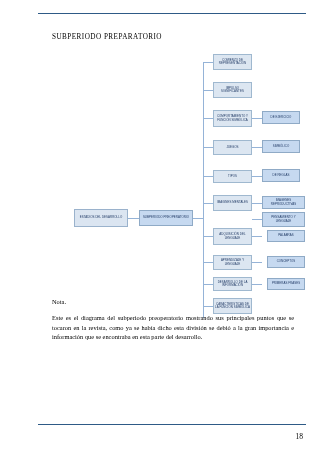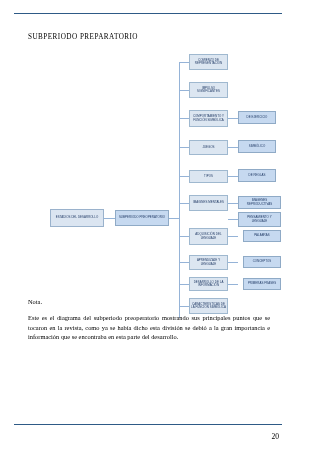--- a/index.html
+++ b/index.html
@@ -13,20 +13,21 @@
     font-family: "Liberation Serif", serif;
     color: #000000;
     position: relative;
     overflow: hidden;
   }
   .page {
     position: relative;
     width: 296px;
     height: 453px;
     box-sizing: border-box;
+    margin-left: 24px;
   }
   .rule {
     position: absolute;
     left: 14px;
     right: 14px;
     height: 1px;
     background: #2e5a86;
   }
   .rule.top { top: 13px; }
   .rule.bottom { bottom: 28px; }
@@ -201,14 +202,14 @@
     <div class="node blue" style="left:215px; top:234px; width:38px; height:12px;">
       <span>PRIMERAS FRASES</span>
     </div>
   </div>
 
   <div class="note-block">
     <div class="note-label">Nota.</div>
     <div class="note-body">Este es el diagrama del subperiodo preoperatorio mostrando sus principales puntos que se tocaron en la revista, como ya se había dicho esta división se debió a la gran importancia e información que se encontraba en esta parte del desarrollo.</div>
   </div>
 
-  <div class="page-number">20</div>
+  <div class="page-number">18</div>
 </div>
 
 </body></html>

